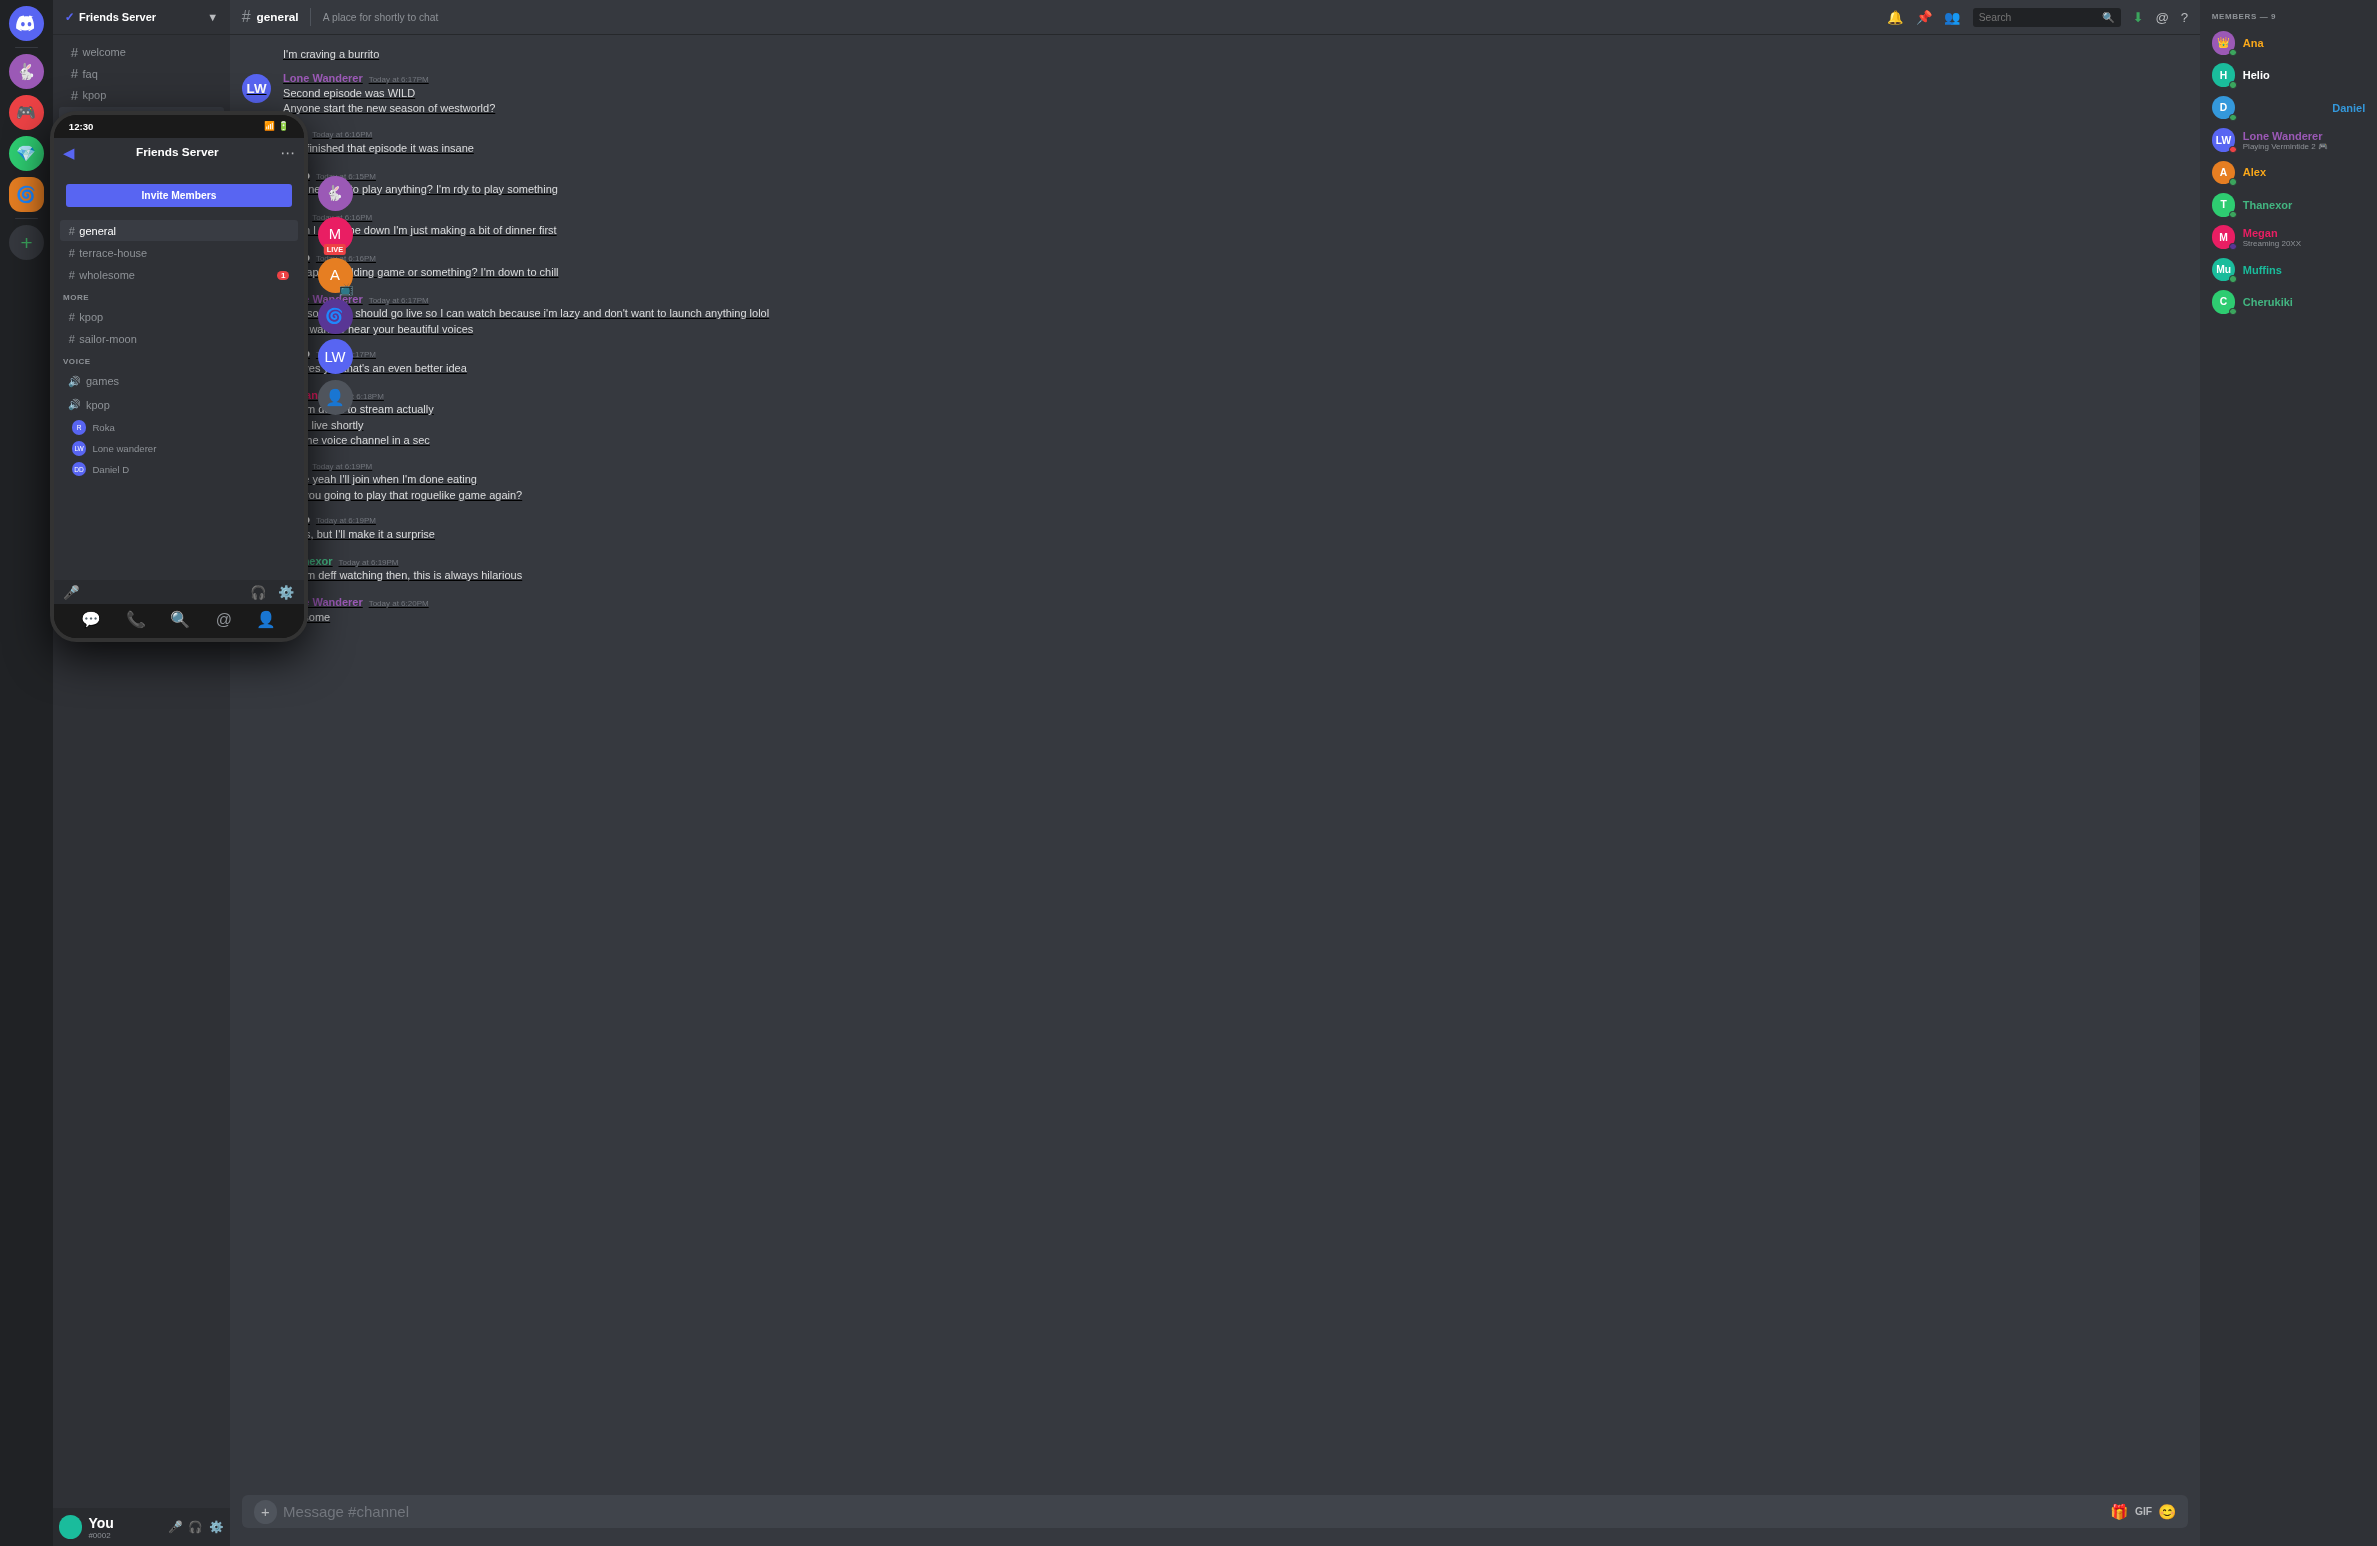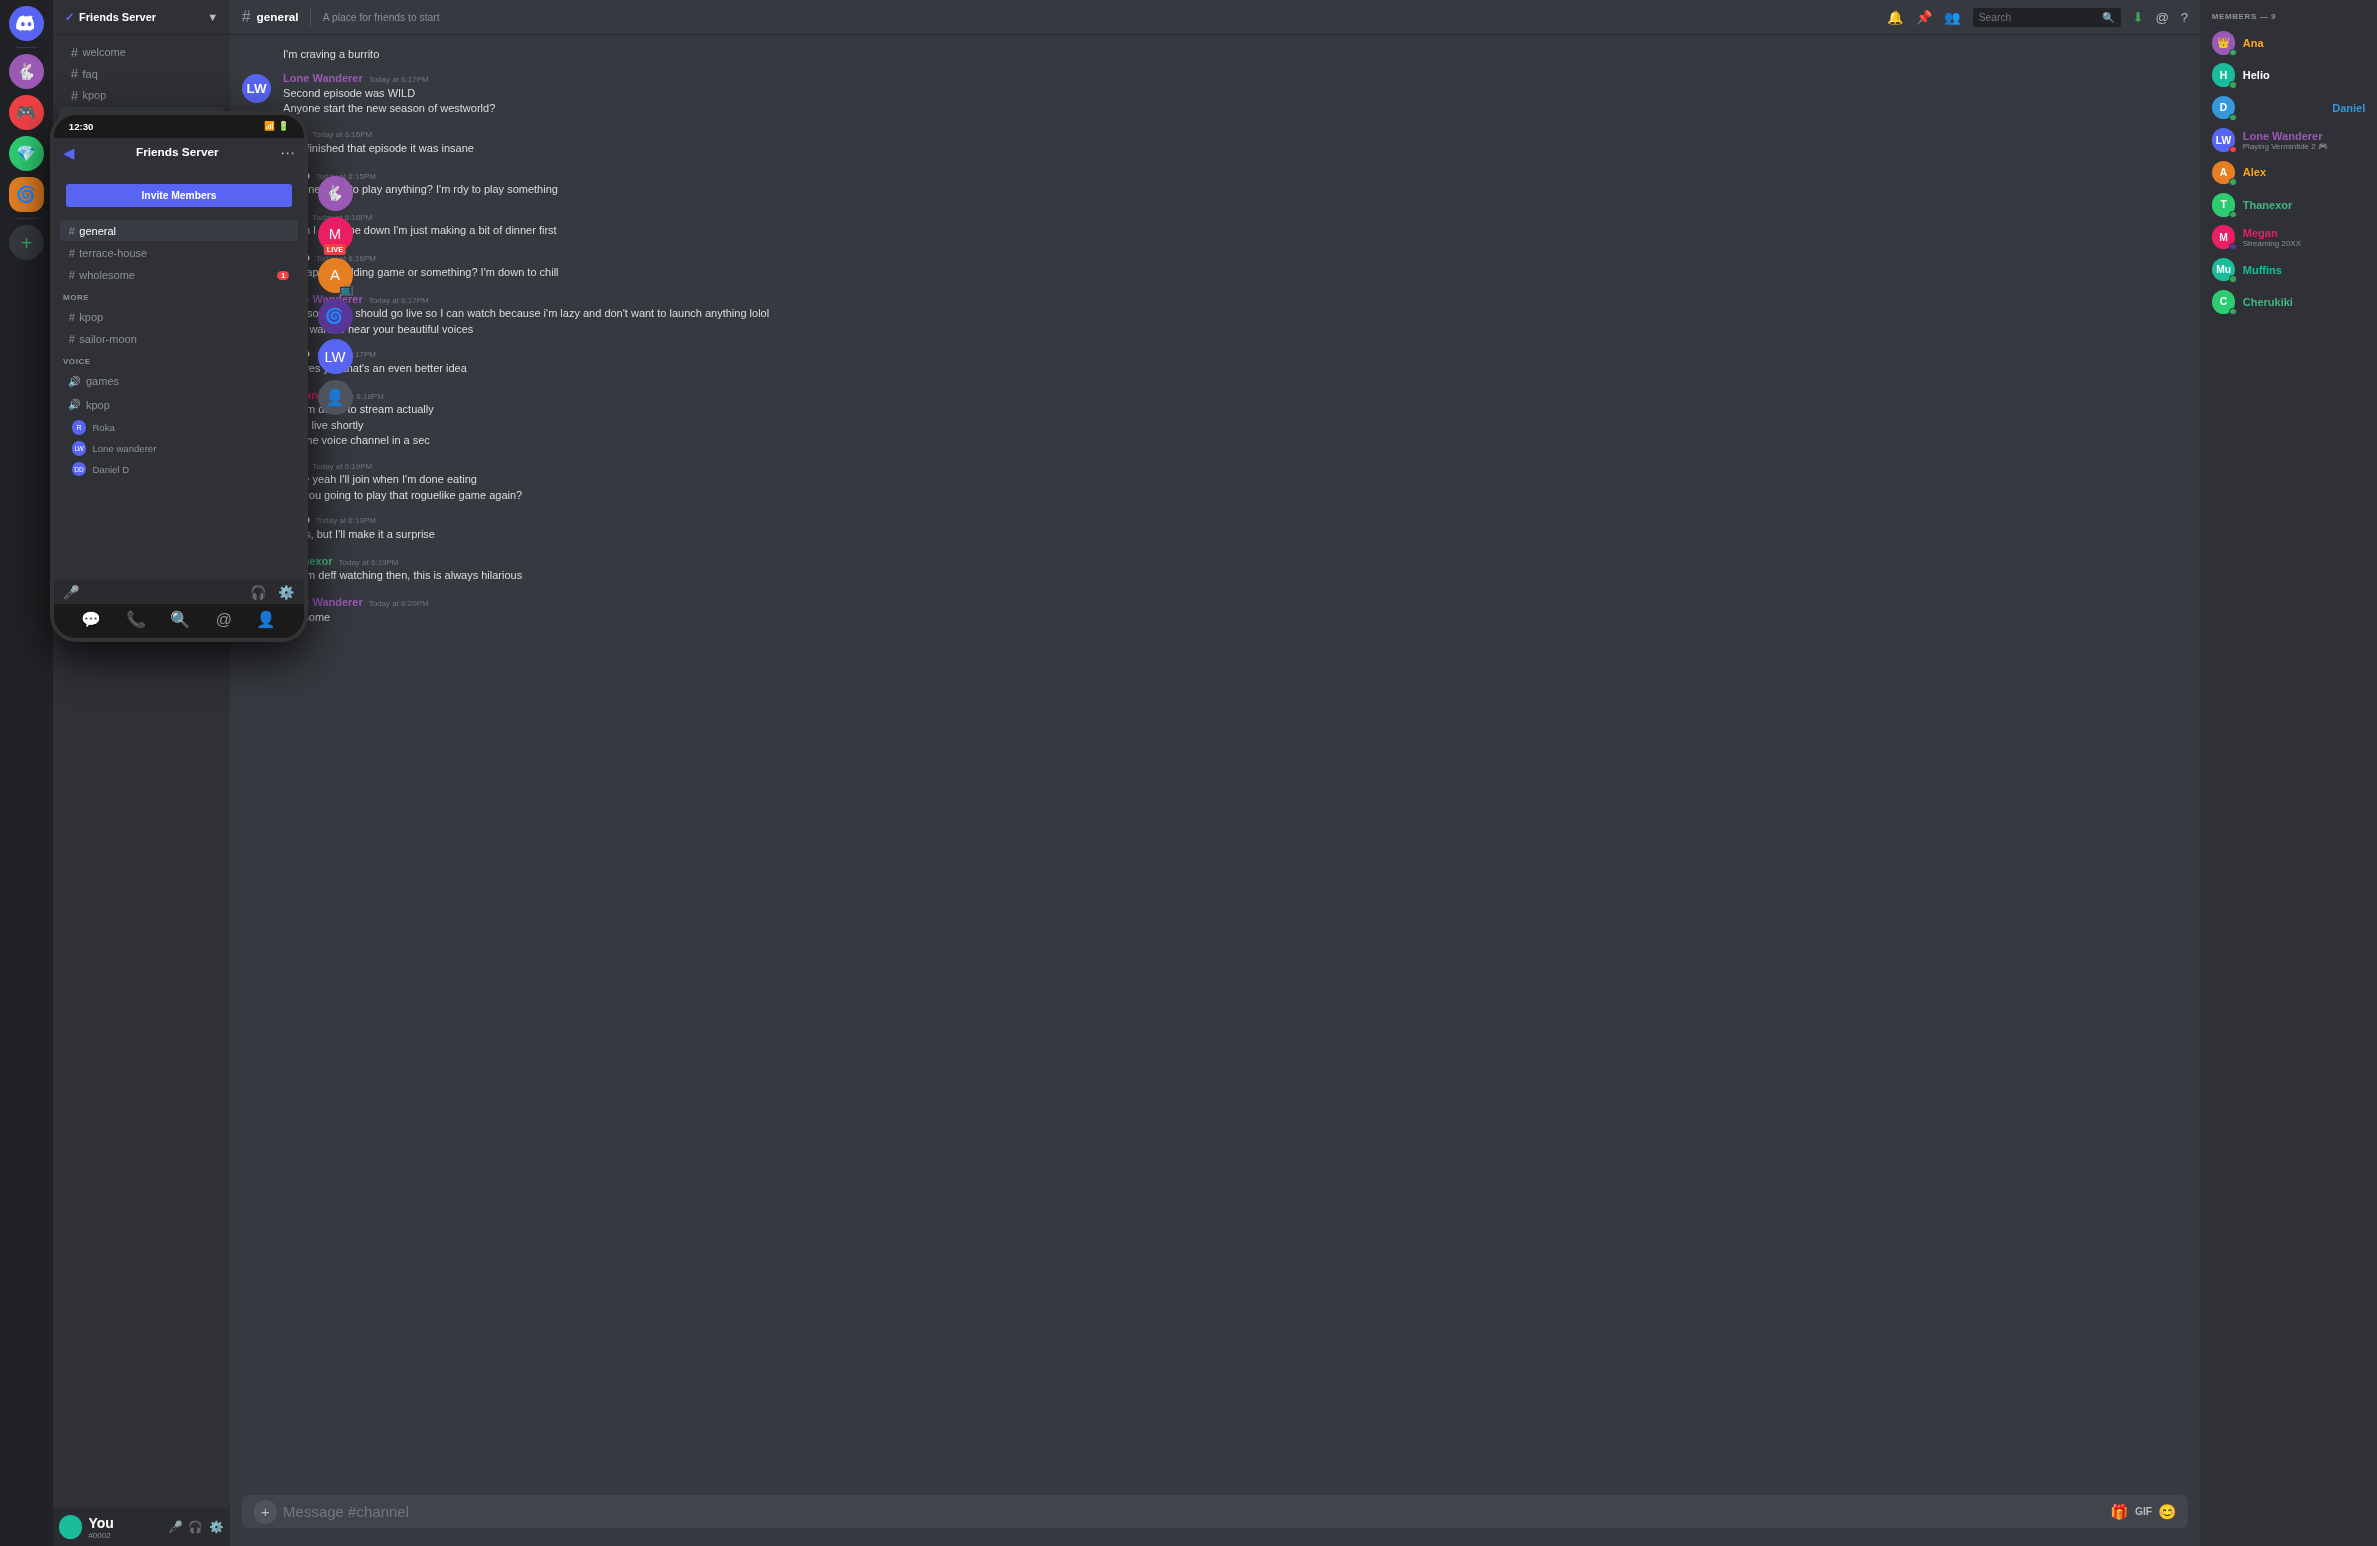--- a/index.html
+++ b/index.html
@@ -284,20 +284,21 @@
       color: #8e9297;
       font-size: 10.3px;
       width: 100%;
     }
 
     
     .messages-container {
       flex: 1;
       overflow-y: auto;
       padding: 11.8px 0;
+      text-decoration: underline;
     }
 
     .message {
       display: flex;
       gap: 11.8px;
       padding: 1.5px 11.8px;
       align-items: flex-start;
     }
 
     .message-avatar {
@@ -773,21 +774,21 @@
       </div>
     </div>
   </div>
 
   <div class="main-content">
 
     <div class="chat-header">
       <span class="chat-header-hash">#</span>
       <span class="chat-header-name">general</span>
       <div class="chat-header-divider"></div>
-      <span class="chat-header-topic">A place for friends to start</span>
+      <span class="chat-header-topic">A place for shortly to chat</span>
       <div class="chat-header-icons">
         <span class="header-icon">🔔</span>
         <span class="header-icon">📌</span>
         <span class="header-icon">👥</span>
         <div class="search-bar">
           <input class="search-input" type="text" placeholder="Search" style="">
           <span style="color:#8e9297;">🔍</span>
         </div>
         <span class="header-icon" style="color:#3ba55d;">⬇</span>
         <span class="header-icon">@</span>

